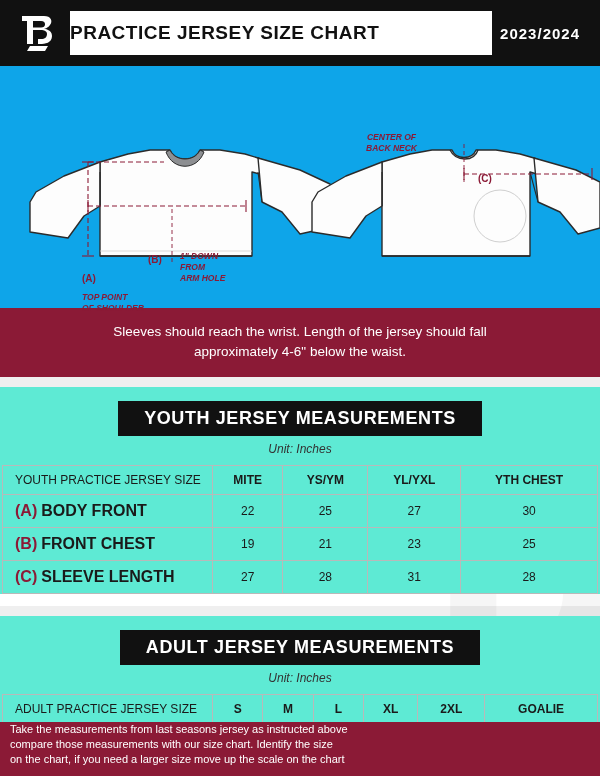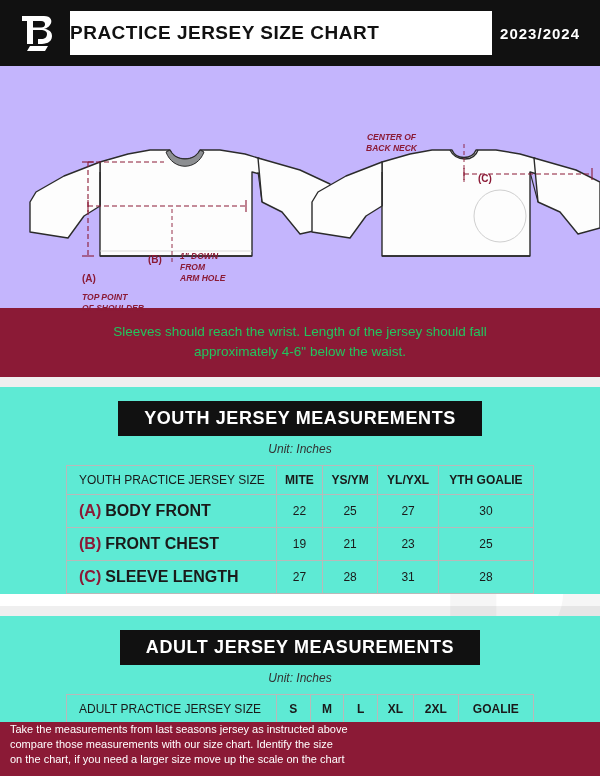--- a/index.html
+++ b/index.html
@@ -50,29 +50,29 @@
     color: #ffffff;
     font-size: 15px;
     font-weight: bold;
     letter-spacing: 1px;
     padding-right: 6px;
   }
 
   
   .diagram-area {
     height: 242px;
-    background: #c4b5fd;
+    background: #0ea5e9;
     position: relative;
   }
   .diagram-area svg { display: block; }
 
   
   .note-bar {
     background: #8b1a36;
-    color: #22c55e;
+    color: #ffffff;
     text-align: center;
     padding: 14px 30px;
     font-size: 13.5px;
     line-height: 1.5;
   }
 
   
   .section {
     position: relative;
     background: #5eead4;
@@ -95,21 +95,21 @@
     text-align: center;
     font-size: 12px;
     font-style: italic;
     color: #333333;
     padding-bottom: 9px;
   }
 
   
   table {
     border-collapse: collapse;
-    width: 468px;
+    width: 596px;
     margin: 0 auto;
     font-size: 12px;
   }
   th, td {
     border: 1px solid #b9b9b9;
     padding: 7px 6px;
     text-align: center;
     color: #1a1a1a;
   }
   th { font-weight: normal; font-size: 12px; }
@@ -278,21 +278,21 @@
   </div>
   <div class="unit-line">Unit: Inches</div>
 
   <table>
     <thead>
       <tr>
         <th class="row-head" style="width:210px;">YOUTH PRACTICE JERSEY SIZE</th>
         <th class="col-head">MITE</th>
         <th class="col-head">YS/YM</th>
         <th class="col-head">YL/YXL</th>
-        <th class="col-head">YTH GOALIE</th>
+        <th class="col-head">YTH CHEST</th>
       </tr>
     </thead>
     <tbody>
       <tr>
         <td class="row-head">
           <span class="tag">(A)</span><span>BODY FRONT</span>
         </td>
         <td>22</td>
         <td>25</td>
         <td>27</td>

